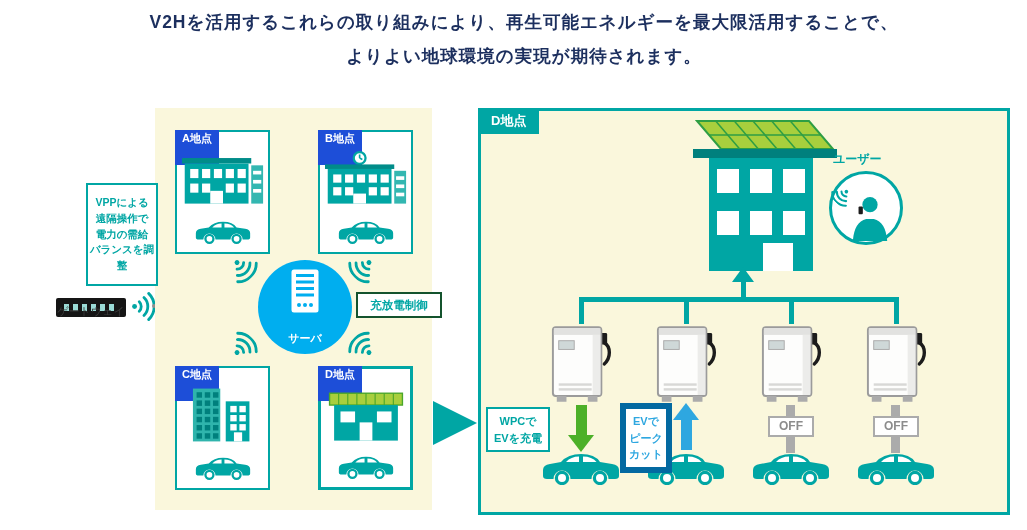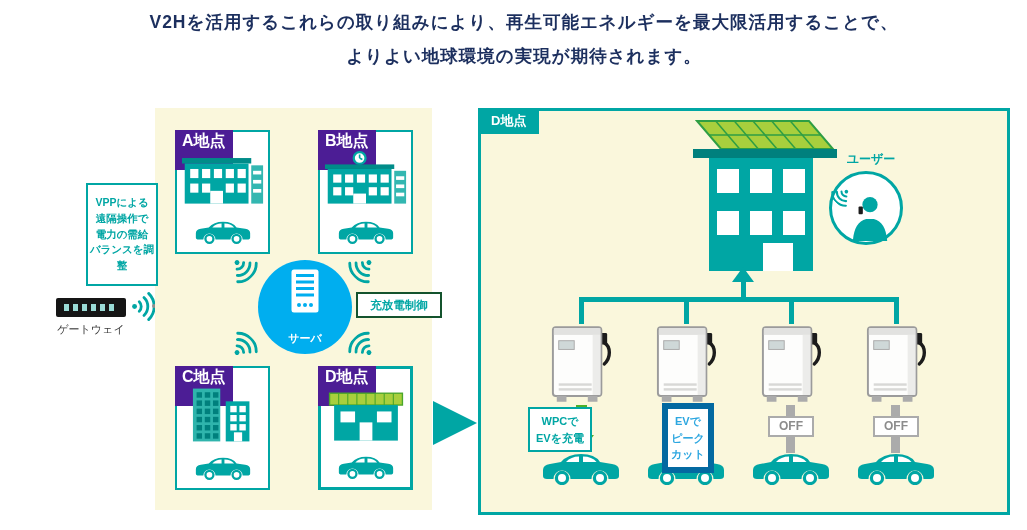--- a/index.html
+++ b/index.html
@@ -15,40 +15,40 @@
   .vpp-note { position:absolute; left:86px; top:183px; width:72px; background:#fff;
               border:2px solid #00A6A4; color:#00A6A4; font-size:10.5px; font-weight:bold;
               text-align:center; line-height:1.5; padding:10px 1px; white-space:pre-line; z-index:4; }
   .vpp-tail { position:absolute; left:118px; top:258px; width:0; height:0;
               border-left:6px solid transparent; border-right:6px solid transparent;
               border-top:13px solid #00A6A4; transform:rotate(-22deg); }
   .gateway { position:absolute; left:56px; top:298px; width:70px; height:19px;
              background:#151515; border-radius:2px; }
   .gw-ports { position:absolute; left:8px; top:6px; width:54px; height:7px;
               background:repeating-linear-gradient(90deg,#9adbd6 0 5px, transparent 5px 9px); }
-  .gateway-label { position:absolute; left:42px; top:322px; width:98px; text-align:center;
+  .gateway-label { position:absolute; left:42px; top:304px; width:98px; text-align:center;
                    font-size:11px; color:#3a3a3a; }
   .dotted-line { position:absolute; left:152px; top:304px; width:110px; height:0;
                  border-top:4px dotted #8f8f8f; }
 
   
   .wifi { position:absolute; width:30px; height:25px; color:#00A6A4; }
   .wifi-gw { left:128px; top:294px; transform:rotate(90deg); }
 
   
   .left-panel { position:absolute; left:155px; top:108px; width:277px; height:402px;
                 background:#FAF7DC; }
   .loc-box { position:absolute; width:95px; height:124px; background:#fff;
              border:2px solid #00A6A4; }
   .loc-a { left:20px; top:22px; }
   .loc-b { left:163px; top:22px; }
   .loc-c { left:20px; top:258px; }
   .loc-d { left:163px; top:258px; border-width:3px; }
-  .loc-tab { position:absolute; top:-2px; left:-2px; background:#4c1d95; color:#fff;
-             font-size:16px; font-weight:bold; line-height:1; padding:3px 7px 21px; }
+  .loc-tab { position:absolute; top:-2px; left:-2px; background:#1d4ed8; color:#fff;
+             font-size:11px; font-weight:bold; line-height:1; padding:3px 7px 21px; }
   .loc-d .loc-tab { top:-3px; left:-3px; }
   .loc-building { position:absolute; left:50%; transform:translateX(-50%); top:18px;
                   width:82px; height:58px; }
   .loc-car { position:absolute; left:50%; transform:translateX(-50%); bottom:8px;
              width:60px; height:26px; color:#00A6A4; }
   .wifi-a { left:73px;  top:148px; transform:rotate(135deg); }
   .wifi-b { left:193px; top:148px; transform:rotate(-135deg); }
   .wifi-c { left:73px;  top:226px; transform:rotate(45deg); }
   .wifi-d { left:193px; top:226px; transform:rotate(-45deg); }
 
@@ -66,21 +66,21 @@
   .panel-arrow { position:absolute; left:433px; top:401px; width:0; height:0;
                  border-top:22px solid transparent; border-bottom:22px solid transparent;
                  border-left:44px solid #00A6A4; }
 
   
   .right-panel { position:absolute; left:478px; top:108px; width:532px; height:407px;
                  background:#FAF7DC; border:3px solid #00A6A4; }
   .rp-tab { position:absolute; left:-3px; top:-3px; background:#00A6A4; color:#fff;
             font-size:13px; font-weight:bold; line-height:1; padding:6px 13px 7px; }
   .big-building { position:absolute; left:186px; top:8px; width:176px; height:152px; }
-  .user-label { position:absolute; left:352px; top:40px; width:76px; text-align:center;
+  .user-label { position:absolute; left:352px; top:40px; width:76px; text-align:left;
                 color:#00A6A4; font-size:12px; font-weight:bold; }
   .user-circle { position:absolute; left:348px; top:60px; width:74px; height:74px;
                  border-radius:50%; background:#fff; border:3px solid #00A6A4; z-index:2; }
   .person { position:absolute; left:17px; bottom:1px; width:42px; height:46px; color:#00A6A4; }
   .wifi-user { position:absolute; left:-1px; top:13px; width:22px; height:18px;
                transform:rotate(-135deg); }
 
   .hline { position:absolute; left:98px; top:186px; width:320px; height:5px; background:#00A6A4; }
   .stub { position:absolute; top:189px; width:5px; height:24px; background:#00A6A4; }
   .stub1 { left:98px; } .stub2 { left:203px; } .stub3 { left:308px; } .stub4 { left:413px; }
@@ -101,21 +101,21 @@
                       border-bottom:17px solid #2EA7E0; }
   .arrow-blue-shaft { position:absolute; left:200px; top:309px; width:11px; height:30px; background:#2EA7E0; }
   .off-bar { position:absolute; top:294px; width:9px; height:48px; background:#ABABAB; }
   .off-bar3 { left:305px; } .off-bar4 { left:410px; }
   .off-box { position:absolute; top:305px; width:46px; height:21px; background:#fff;
              border:2px solid #ABABAB; color:#8c8c8c; font-size:12px; font-weight:bold;
              text-align:center; line-height:17px; }
   .off-box3 { left:287px; } .off-box4 { left:392px; }
 
   .note { position:absolute; background:#fff; font-weight:bold; text-align:center;
-          line-height:1.5; white-space:pre-line; padding:4px 0; font-size:11px; z-index:3;margin-left:42px; }
+          line-height:1.5; white-space:pre-line; padding:4px 0; font-size:11px; z-index:3; }
   .charge-note { left:5px; top:296px; width:64px; border:2px solid #00A6A4; color:#00A6A4; }
   .peak-note { left:139px; top:292px; width:52px; border:6px solid #0369a1; color:#2EA7E0; }
 
   .rp-car { position:absolute; top:338px; width:84px; height:36px; color:#00A6A4; }
   .car1 { left:58px; } .car2 { left:163px; } .car3 { left:268px; } .car4 { left:373px; }
 </style>
 </head>
 <body>
 
 <svg width="0" height="0" style="position:absolute" aria-hidden="true">

